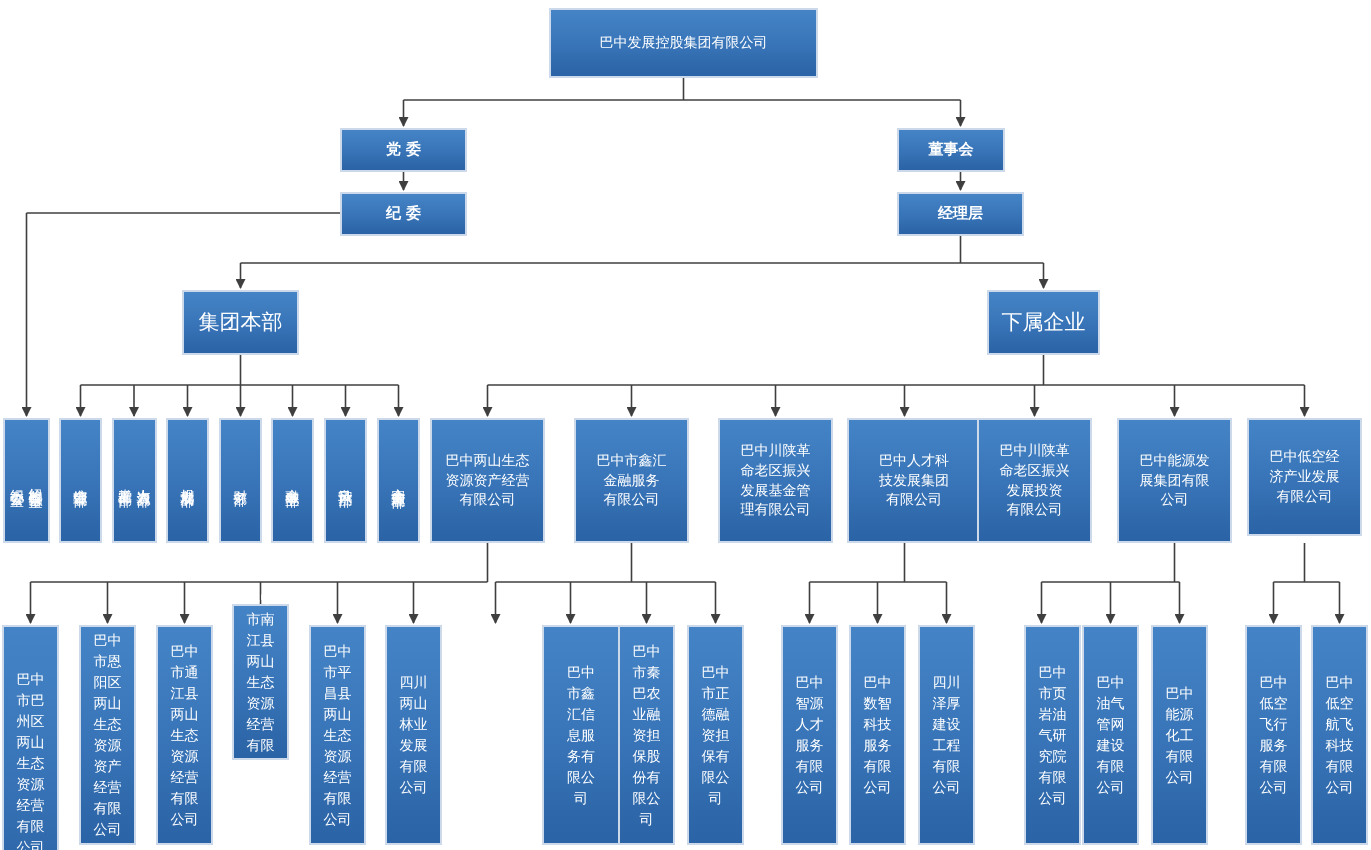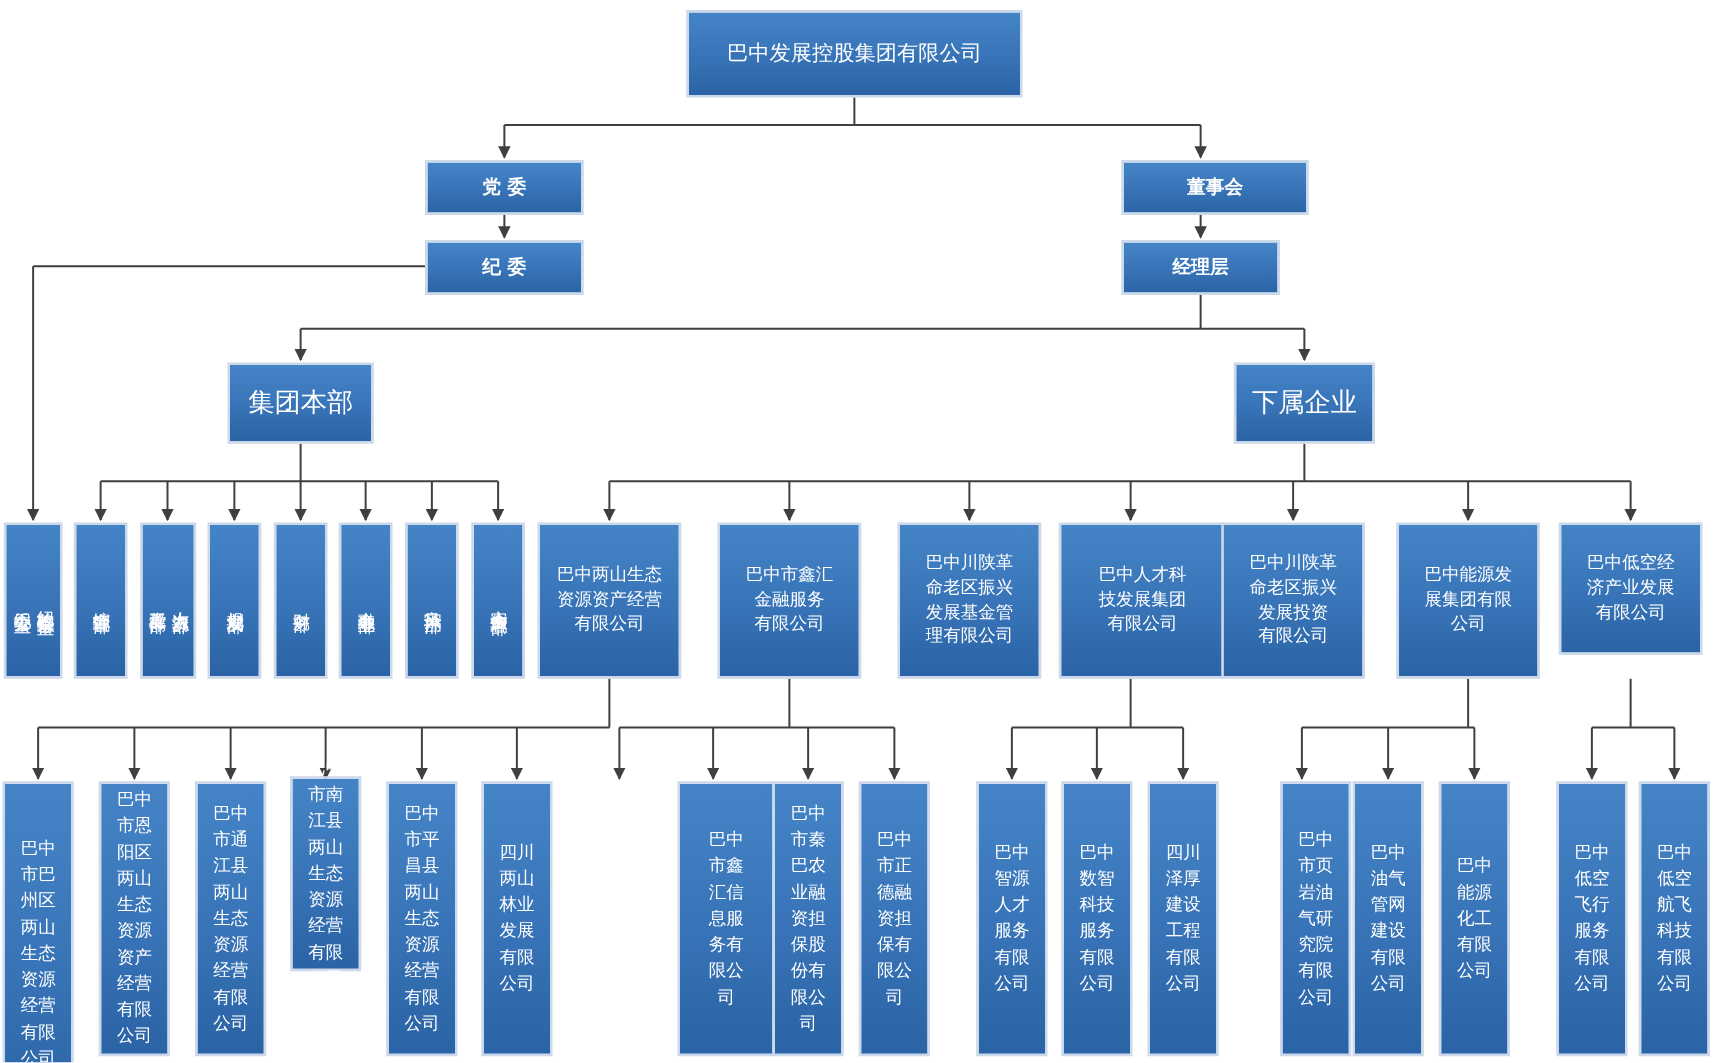--- a/index.html
+++ b/index.html
@@ -15,21 +15,21 @@
   .box{
     position:absolute;
     display:flex;align-items:center;justify-content:center;
     background:linear-gradient(to bottom,#4484c6 0%,#3a77ba 45%,#2a63a6 100%);
     border:2px solid #ccd9ea;
     box-sizing:border-box;
     color:#ffffff;
     text-align:center;
   }
   .box .txt{white-space:pre-line;line-height:1.42;}
-  .root-box{font-size:17px;}
+  .root-box{font-size:14px;}
   .lv2{font-size:15px;font-weight:bold;}
   .lv3{font-size:21px;}
   .vbox .txt{
     writing-mode:vertical-rl;
     text-orientation:upright;
     font-size:14px;
     line-height:1.32;
     letter-spacing:1px;
     text-align:center;
   }
@@ -116,21 +116,21 @@
     <path class="wire" marker-end="url(#arw)" d="M1339.5 582 V623"></path>
   </svg>
 
   <div class="box root-box" style="left:549px;top:8px;width:269px;height:70px">
       <span class="txt">巴中发展控股集团有限公司</span>
     </div>
 
   <div class="box lv2" style="left:340px;top:128px;width:127px;height:44px">
       <span class="txt">党 委</span>
     </div>
-  <div class="box lv2" style="left:897px;top:128px;width:150px;height:44px">
+  <div class="box lv2" style="left:897px;top:128px;width:108px;height:44px">
       <span class="txt">董事会</span>
     </div>
   <div class="box lv2" style="left:340px;top:192px;width:127px;height:44px">
       <span class="txt">纪 委</span>
     </div>
   <div class="box lv2" style="left:897px;top:192px;width:127px;height:44px">
       <span class="txt">经理层</span>
     </div>
 
   <div class="box lv3" style="left:182px;top:290px;width:117px;height:65px">
@@ -193,36 +193,36 @@
       <span class="txt">巴中川陕革
 命老区振兴
 发展投资
 有限公司</span>
     </div>
   <div class="box cbox" style="left:1117px;top:418px;width:115px;height:125px">
       <span class="txt">巴中能源发
 展集团有限
 公司</span>
     </div>
-  <div class="box cbox" style="left:1247px;top:418px;width:115px;height:106px">
+  <div class="box cbox" style="left:1247px;top:418px;width:115px;height:118px">
       <span class="txt">巴中低空经
 济产业发展
 有限公司</span>
     </div>
 
   <div class="box nbox" style="left:2px;top:625px;width:57px;height:276px">
       <span class="inner">巴中市巴州区两山生态资源经营有限公司</span>
     </div>
   <div class="box nbox" style="left:79px;top:625px;width:57px;height:220px">
       <span class="inner">巴中市恩阳区两山生态资源资产经营有限公司</span>
     </div>
   <div class="box nbox" style="left:156px;top:625px;width:57px;height:220px">
       <span class="inner">巴中市通江县两山生态资源经营有限公司</span>
     </div>
-  <div class="box nbox" style="left:232px;top:621px;width:57px;height:156px">
+  <div class="box nbox" style="left:232px;top:604px;width:57px;height:156px">
       <span class="inner">巴中市南江县两山生态资源经营有限公司</span>
     </div>
   <div class="box nbox" style="left:309px;top:625px;width:57px;height:220px">
       <span class="inner">巴中市平昌县两山生态资源经营有限公司</span>
     </div>
   <div class="box nbox" style="left:385px;top:625px;width:57px;height:220px">
       <span class="inner">四川两山林业发展有限公司</span>
     </div>
 
   <div class="box nbox" style="left:542px;top:625px;width:78px;height:220px">

